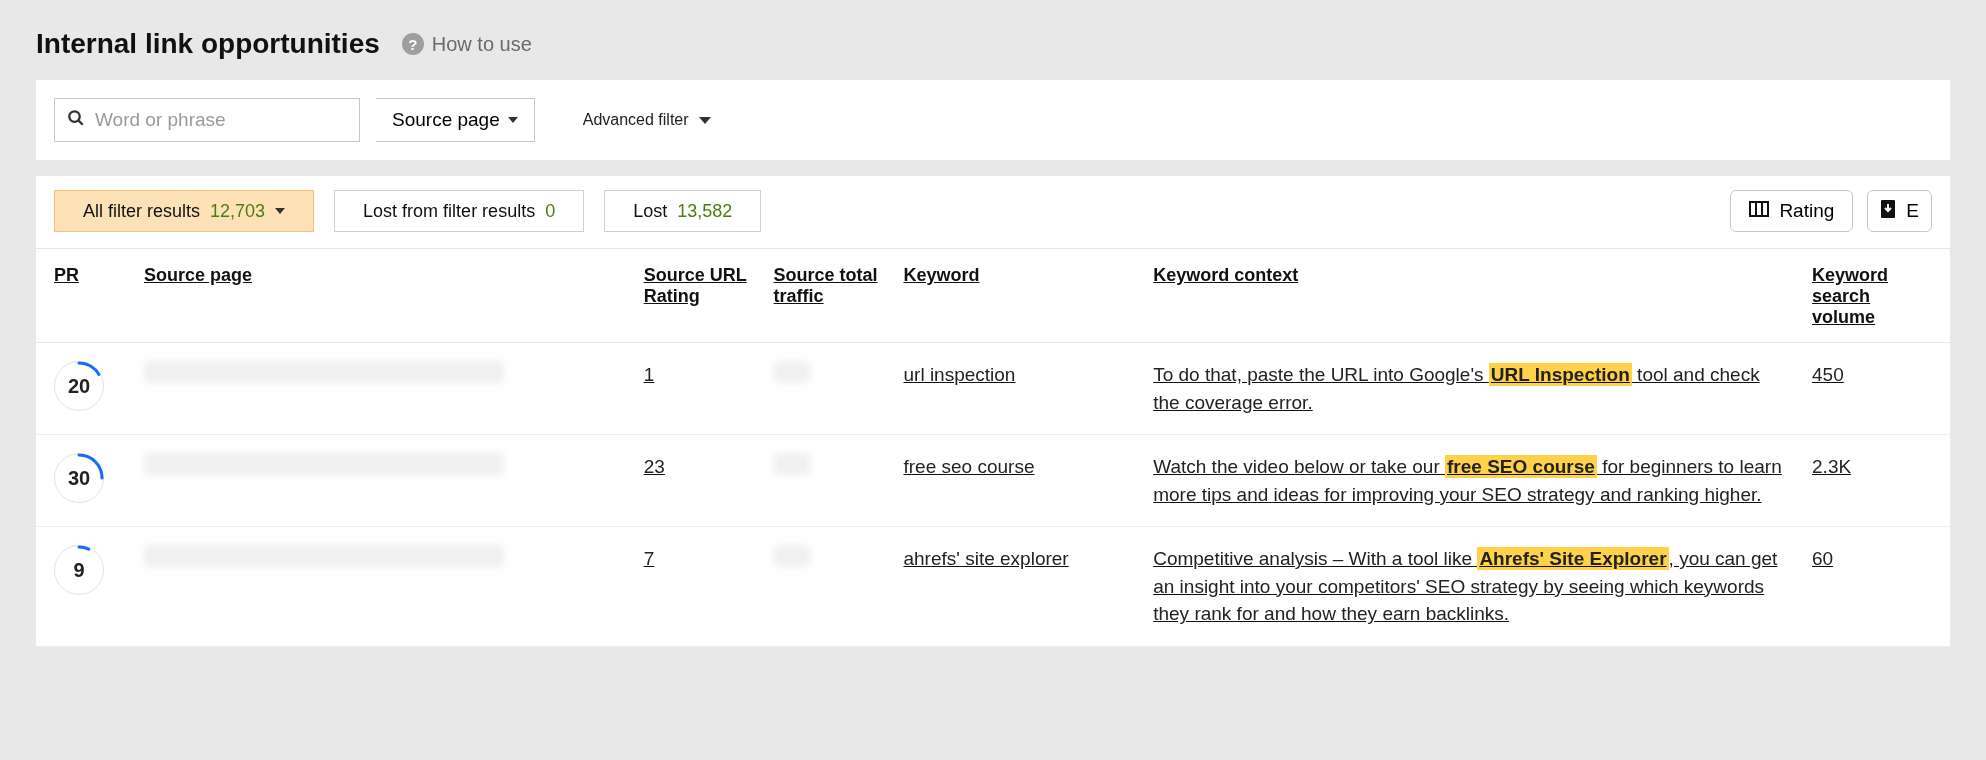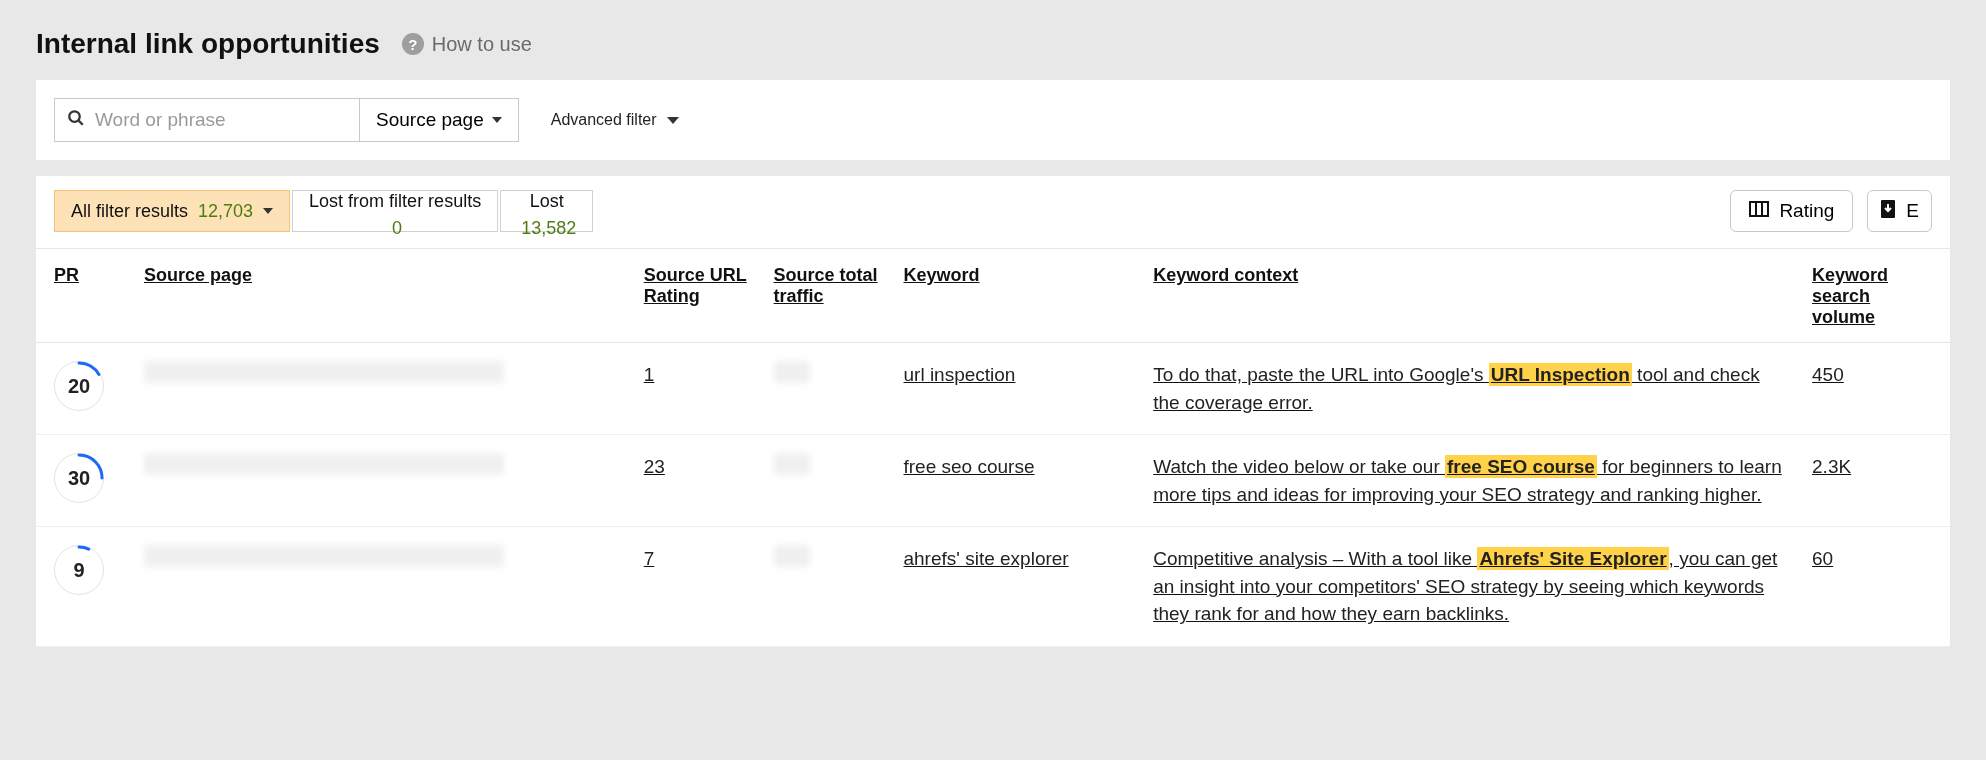--- a/index.html
+++ b/index.html
@@ -39,21 +39,21 @@
   font-size: 15px;
   font-weight: 700;
 }
 .panel {
   background: #fff;
   margin: 0 36px 16px 36px;
 }
 .filter-bar {
   display: flex;
   align-items: center;
-  gap: 0;
+  gap: 16px;
   padding: 18px 18px;
 }
 .search-wrap {
   display: flex;
   align-items: center;
   border: 1px solid #c8c8c8;
   height: 44px;
   padding: 0 12px;
   width: 306px;
 }
@@ -108,26 +108,26 @@
 }
 .tabs-group {
   display: flex;
 }
 .tab {
   display: inline-flex;
   align-items: center;
   gap: 6px;
   border: 1px solid #d0d0d0;
   height: 42px;
-  padding: 0 16px;
+  padding: 0 28px;
   background: #fff;
   font-size: 18px;
   cursor: pointer;
 }
-.tab + .tab { margin-left: 2px; flex-direction: column; }
+.tab + .tab { margin-left: 20px; }
 .tab.active {
   background: #fde1b7;
   border-color: #f2c278;
   margin-left: 0;
 }
 .tab .count { color: #4d7c0f; margin-left: 4px; }
 .spacer { flex: 1; }
 .columns-btn, .export-btn {
   display: inline-flex;
   align-items: center;

